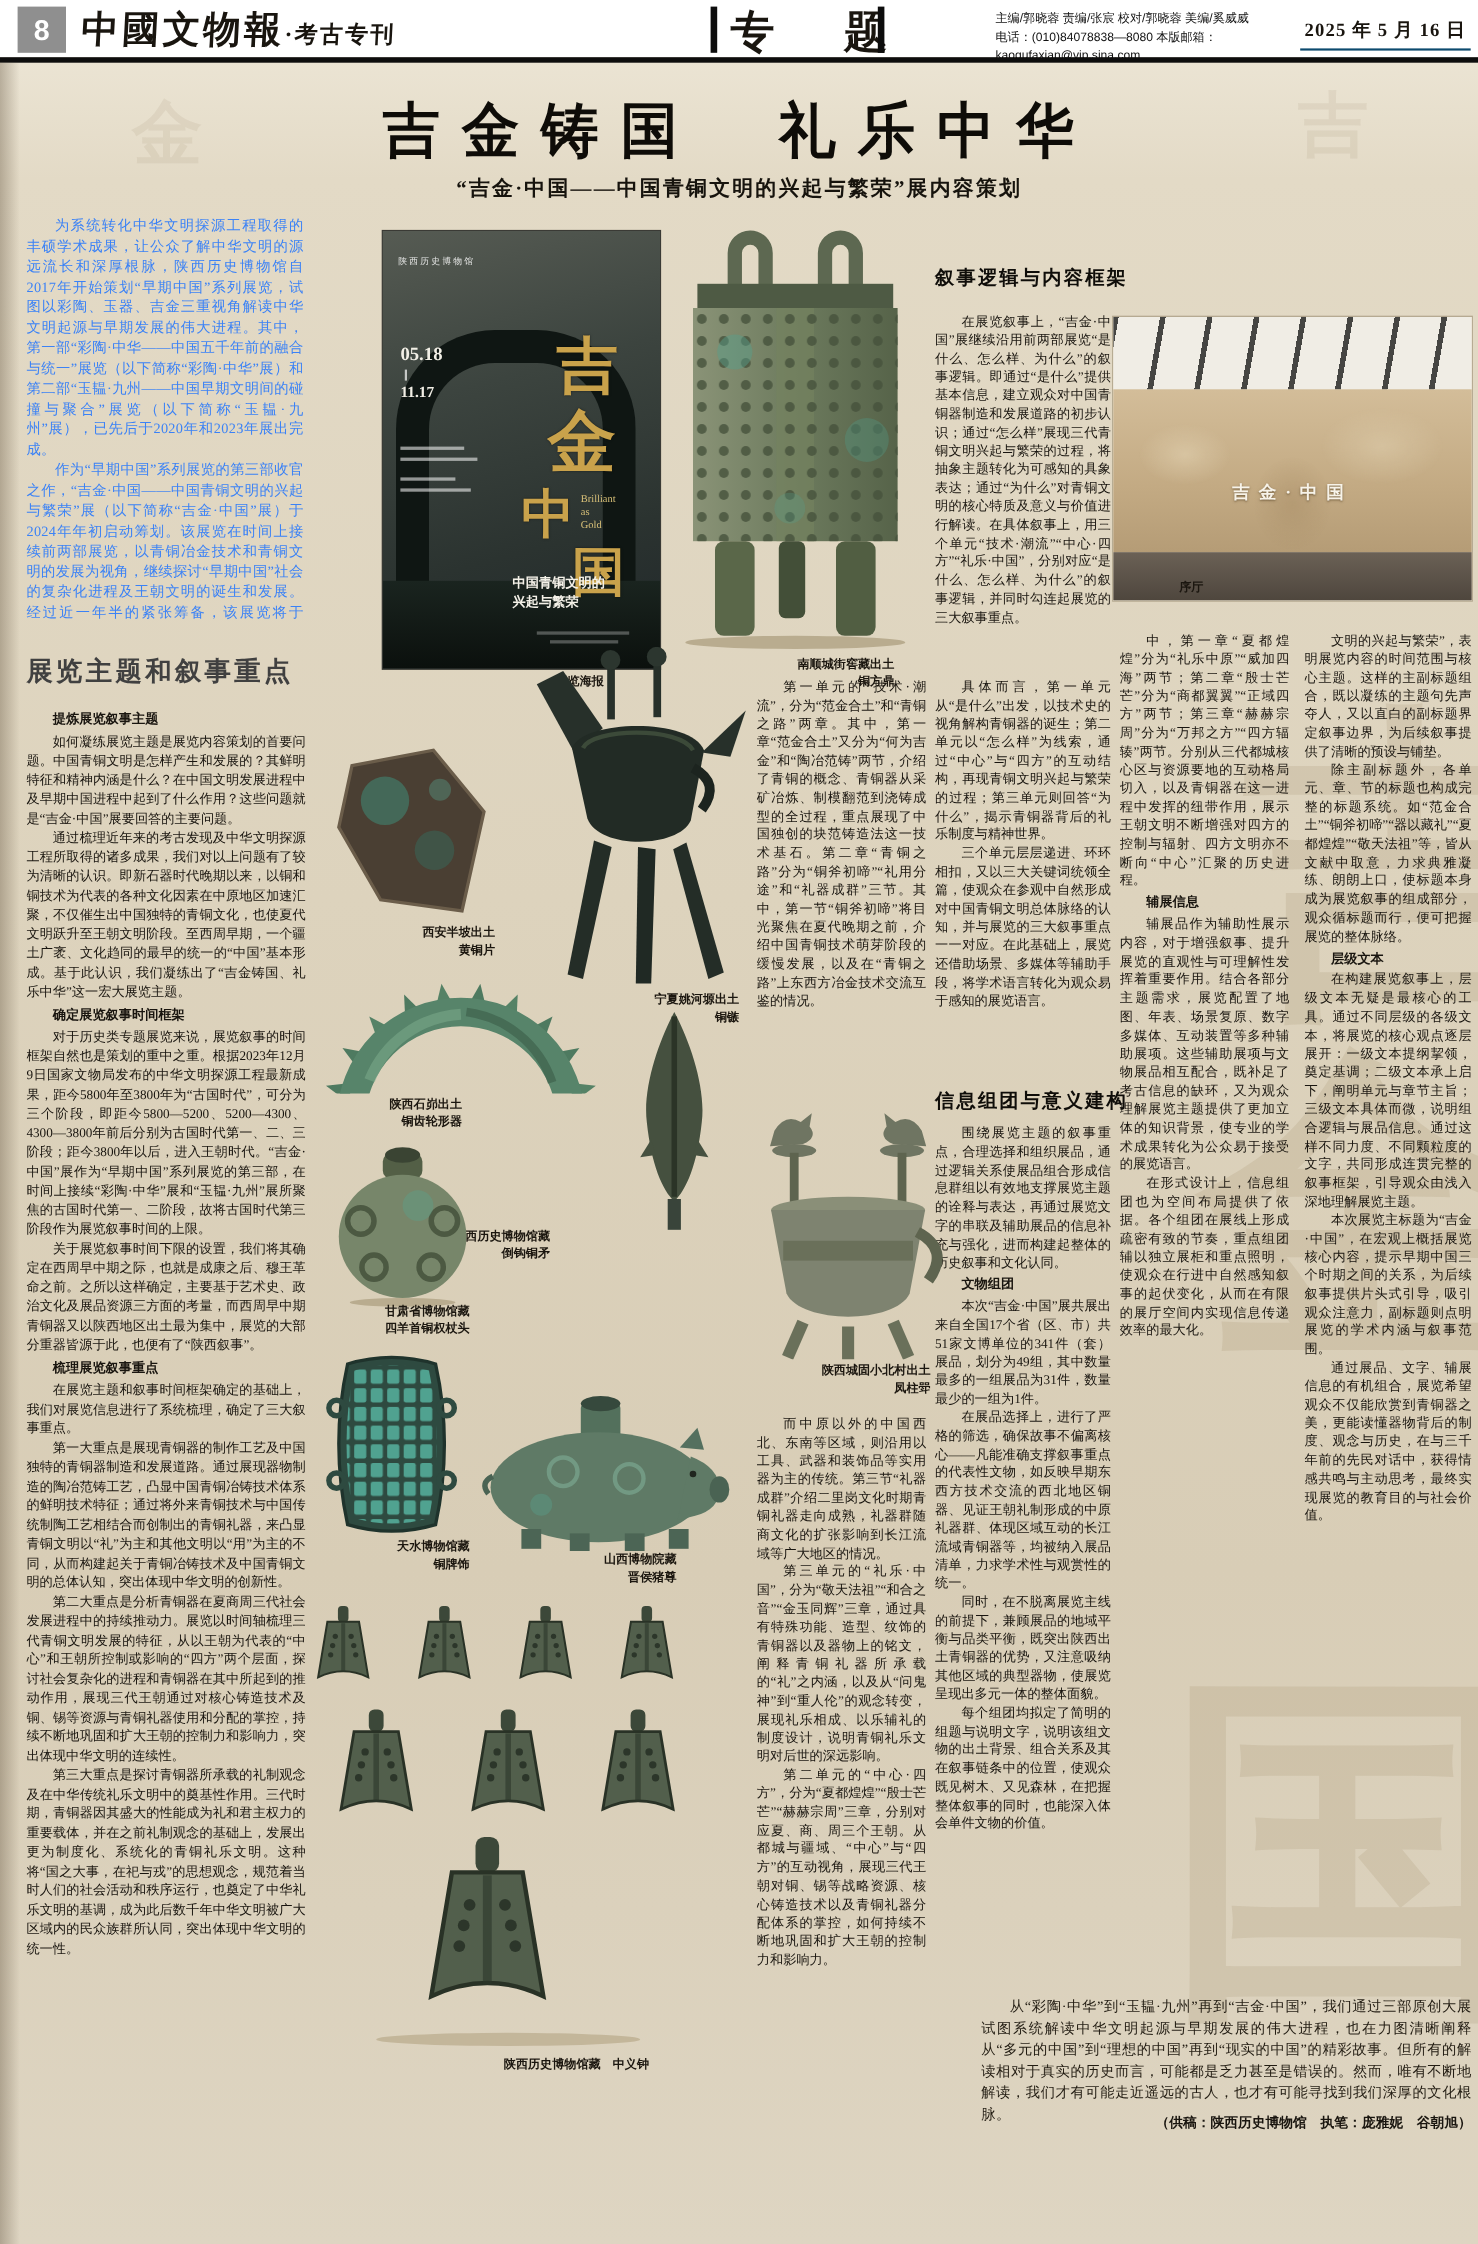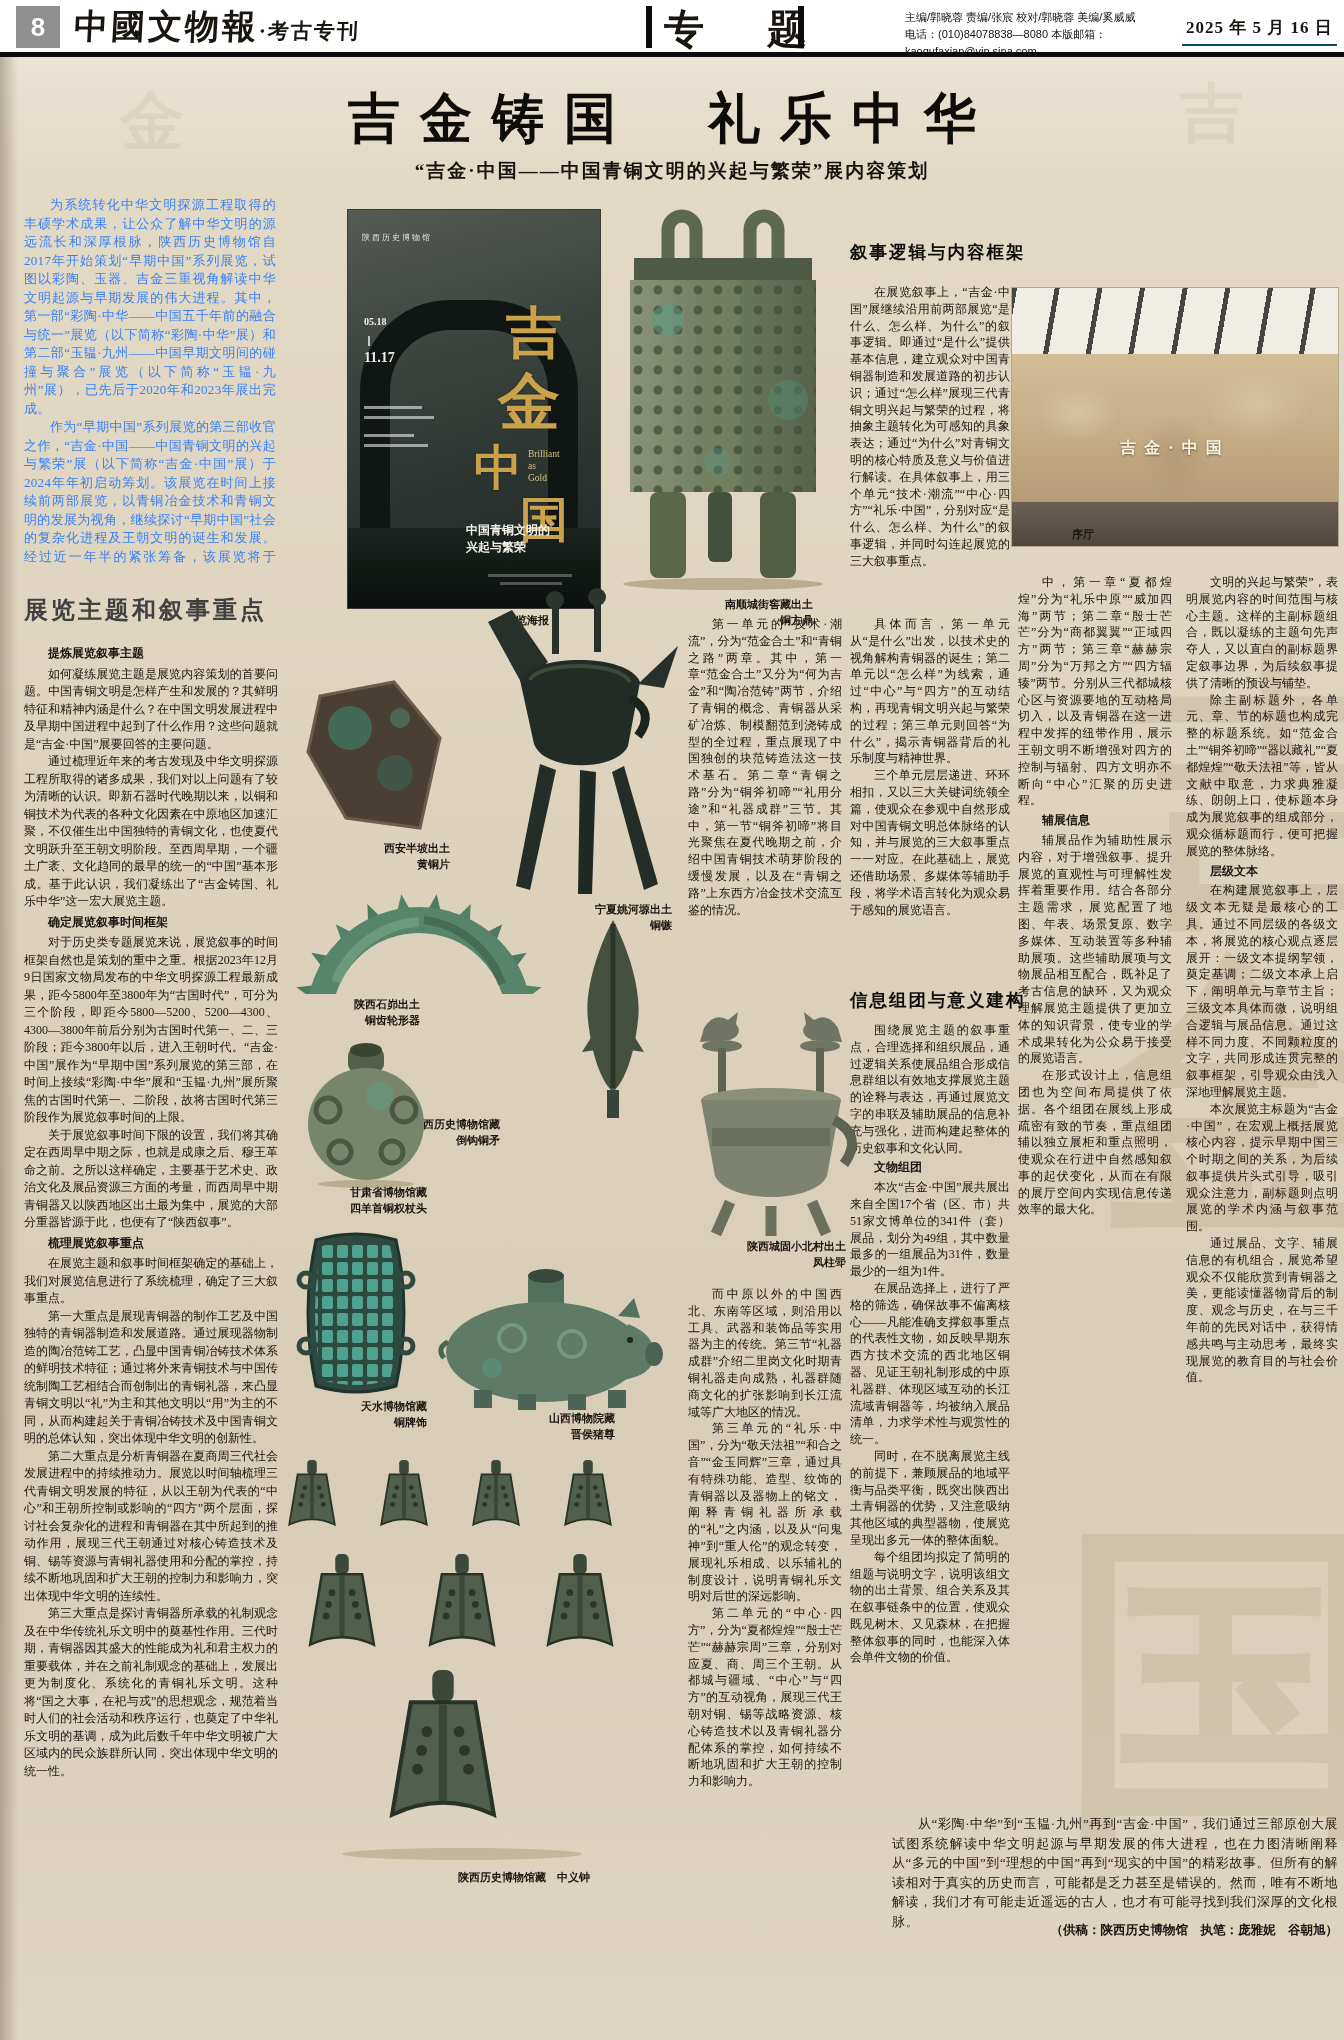--- a/index.html
+++ b/index.html
@@ -37,21 +37,21 @@
   .cap-left{text-align:left;}
   
   .poster{position:absolute;left:348px;top:210px;width:252px;height:398px;
           background:linear-gradient(165deg,#565b53 0%,#3c443f 35%,#2b3330 70%,#20272а 100%);
           background:linear-gradient(165deg,#565b53 0%,#3c443f 35%,#2b3330 70%,#20272a 100%);
           box-shadow:0 0 0 1px #3a3a35;overflow:hidden;}
   .p-arch{position:absolute;left:12px;bottom:68px;width:158px;height:210px;border:30px solid #0f1613;border-bottom:none;
           border-radius:90px 90px 0 0;}
   .p-rim{position:absolute;left:0;bottom:0;width:100%;height:80px;background:linear-gradient(#1a241f,#0b100d);}
   .p-venue{position:absolute;left:14px;top:22px;font-size:8px;color:rgba(255,255,255,.85);letter-spacing:2px;}
-  .p-date{position:absolute;left:16px;top:104px;font-size:10px;font-weight:700;color:#f2efe6;line-height:16px;}
+  .p-date{position:absolute;left:16px;top:104px;font-size:17px;font-weight:700;color:#f2efe6;line-height:16px;}
   .p-date2{position:absolute;left:16px;top:140px;font-size:14px;font-weight:700;color:#f2efe6;}
   .p-dline{position:absolute;left:20px;top:126px;width:2px;height:10px;background:rgba(255,255,255,.7);}
   .p-bar{position:absolute;height:3px;background:rgba(255,255,255,.55);}
   .p-gold{position:absolute;color:#c9a24b;font-weight:900;text-shadow:0 0 2px rgba(0,0,0,.6);}
   .p-en{position:absolute;left:180px;top:238px;font-size:9.5px;line-height:12px;color:#d8c078;white-space:pre-line;}
   .p-bottom{position:absolute;left:118px;top:312px;width:126px;font-size:12px;line-height:17px;
             color:#f4f1e8;white-space:pre-line;font-weight:700;}
   
   .hall{position:absolute;left:1012px;top:288px;width:326px;height:258px;overflow:hidden;box-shadow:0 0 0 1px #b3a78e;}
   .hall-ceiling{position:absolute;left:0;top:0;width:100%;height:66px;background:#f0ede5;}

